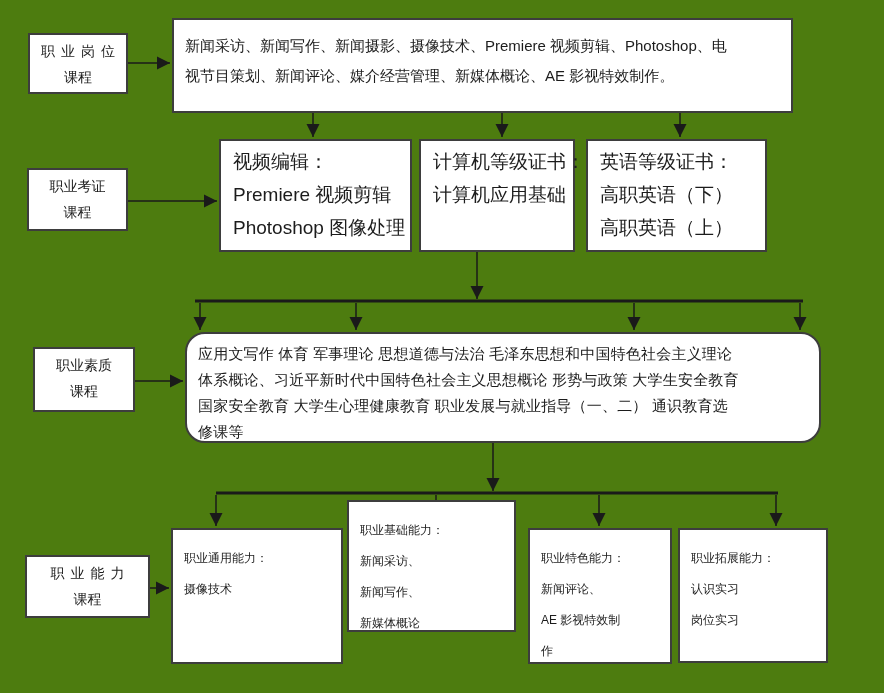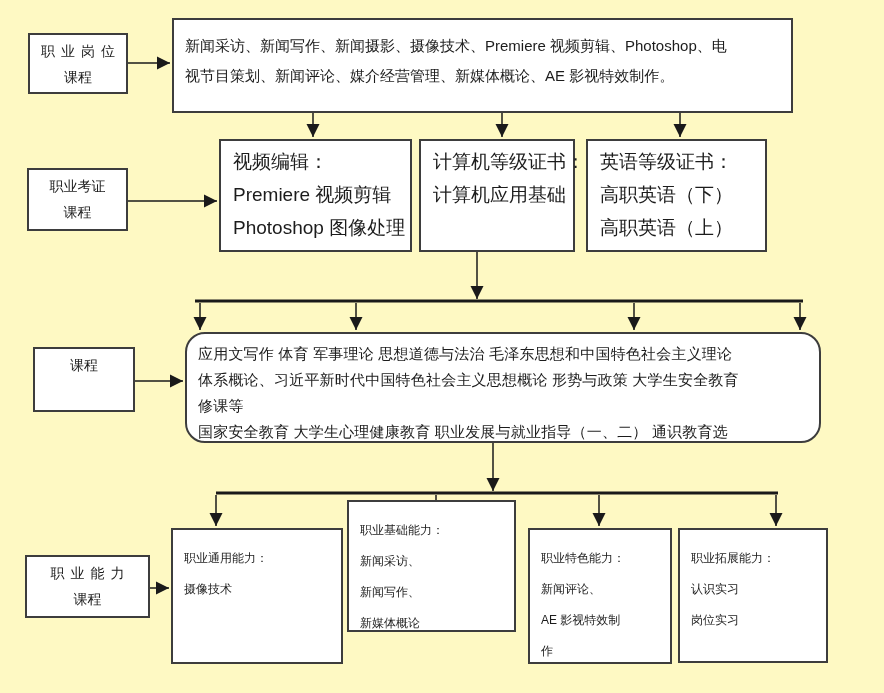--- a/index.html
+++ b/index.html
@@ -1,19 +1,19 @@
 <!DOCTYPE html>
 <html><head>
 <meta charset="utf-8">
 <style>
   html,body{margin:0;padding:0;background:#ffffff;}
   #stage{
     position:relative;
     width:884px;height:693px;
-    background:#fef9c3;
+    background:#4d7c0f;
     font-family:"Liberation Sans","DejaVu Sans",sans-serif;
     color:#1c1c1c;
     overflow:hidden;
   }
   .box{
     position:absolute;
     border:2px solid #3d3d3d;
     background:#ffffff;
     box-sizing:border-box;
   }
@@ -97,20 +97,21 @@
     <div class="spread">职业岗位</div>
     <div>课程</div>
   </div>
 
   <div class="box label-box" style="left:27px;top:168px;width:101px;height:63px;">
     <div>职业考证</div>
     <div>课程</div>
   </div>
 
   <div class="box label-box" style="left:33px;top:347px;width:102px;height:65px;">
+    <div>职业素质</div>
     <div>课程</div>
   </div>
 
   <div class="box label-box" style="left:25px;top:555px;width:125px;height:63px;">
     <div class="spread">职业能力</div>
     <div>课程</div>
   </div>
 
   <div class="box topbox" style="left:172px;top:18px;width:621px;height:95px;">
     <div>新闻采访、新闻写作、新闻摄影、摄像技术、Premiere 视频剪辑、Photoshop、电</div>
@@ -130,22 +131,22 @@
 
   <div class="box certbox" style="left:586px;top:139px;width:181px;height:113px;">
     <div>英语等级证书：</div>
     <div>高职英语（下）</div>
     <div>高职英语（上）</div>
   </div>
 
   <div class="box bigbox" style="left:185px;top:332px;width:636px;height:111px;border-radius:20px;">
     <div>应用文写作 体育 军事理论 思想道德与法治 毛泽东思想和中国特色社会主义理论</div>
     <div>体系概论、习近平新时代中国特色社会主义思想概论 形势与政策 大学生安全教育</div>
+    <div>国家安全教育 大学生心理健康教育  职业发展与就业指导（一、二）  通识教育选</div>
     <div>修课等</div>
-    <div>国家安全教育 大学生心理健康教育  职业发展与就业指导（一、二）  通识教育选</div>
   </div>
 
   <div class="box abilitybox" style="left:171px;top:528px;width:172px;height:136px;">
     <div>职业通用能力：</div>
     <div>摄像技术</div>
   </div>
 
   <div class="box abilitybox" style="left:347px;top:500px;width:169px;height:132px;">
     <div>职业基础能力：</div>
     <div>新闻采访、</div>

